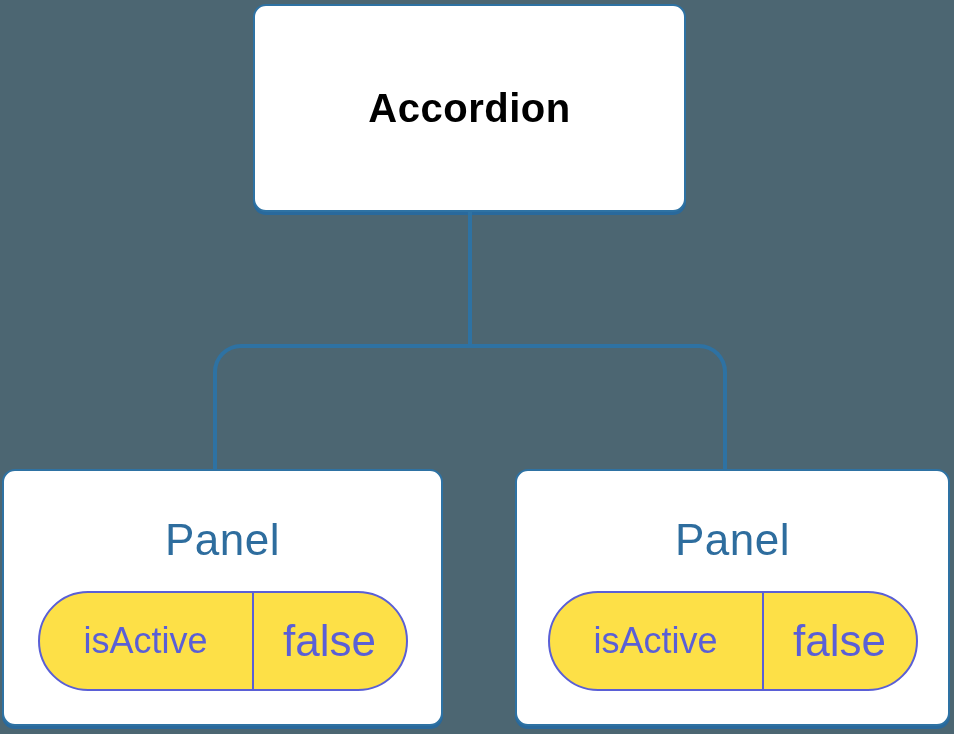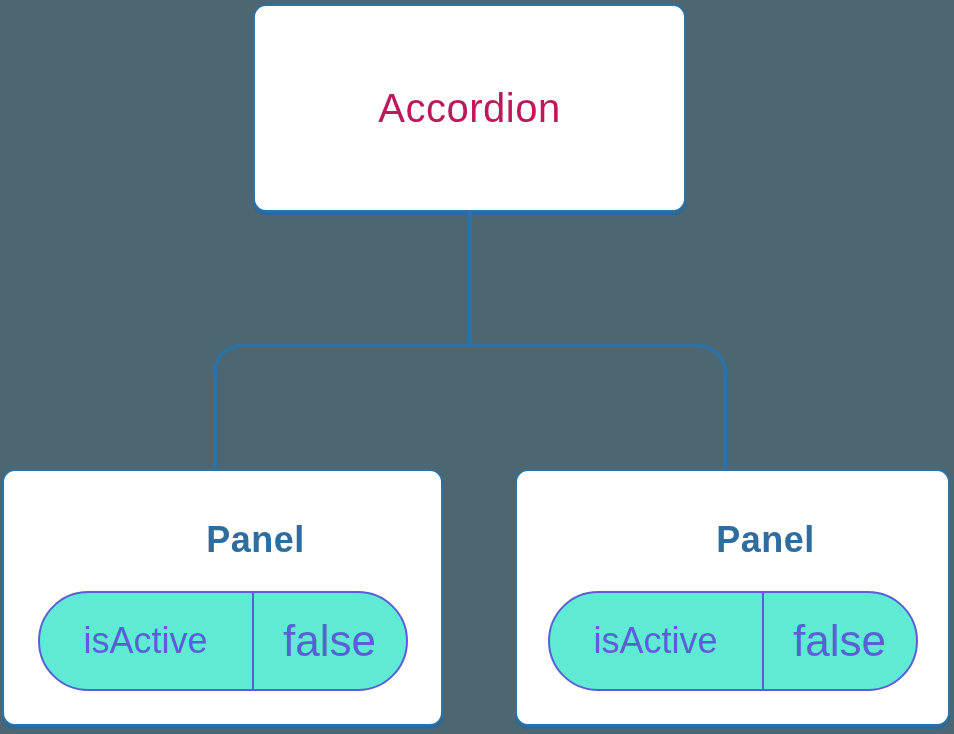--- a/index.html
+++ b/index.html
@@ -28,23 +28,23 @@
   .accordion-node {
     left: 253px;
     top: 4px;
     width: 433px;
     height: 208px;
     display: flex;
     align-items: center;
     justify-content: center;
   }
   .node-label {
-    color: #be185d;
+    color: #000000;
     font-size: 40px;
-    font-weight: 400;
+    font-weight: 700;
     letter-spacing: 0.5px;
   }
   .connector-stem {
     position: absolute;
     left: 468px;
     top: 212px;
     width: 4px;
     height: 133px;
     background: #2e72a3;
   }
@@ -72,37 +72,36 @@
     left: 515px;
     width: 435px;
   }
   .panel-label {
     position: absolute;
     top: 46px;
     left: 0;
     width: 100%;
     text-align: center;
     color: #2e6d9e;
-    font-size: 36px;
-    font-weight: 700;
+    font-size: 44px;
+    font-weight: 400;
     letter-spacing: 0.5px;
     line-height: 46px;
-    margin-left: 33px;
   }
   .state-pill {
     position: absolute;
     box-sizing: border-box;
     top: 120px;
     left: 50%;
     transform: translateX(-50%);
     width: 370px;
     height: 100px;
     border: 2px solid #5a5fd6;
     border-radius: 50px;
-    background: #5eead4;
+    background: #fde047;
     display: flex;
     overflow: hidden;
   }
   .pill-key {
     box-sizing: border-box;
     width: 214px;
     border-right: 2px solid #5a5fd6;
     display: flex;
     align-items: center;
     justify-content: center;

